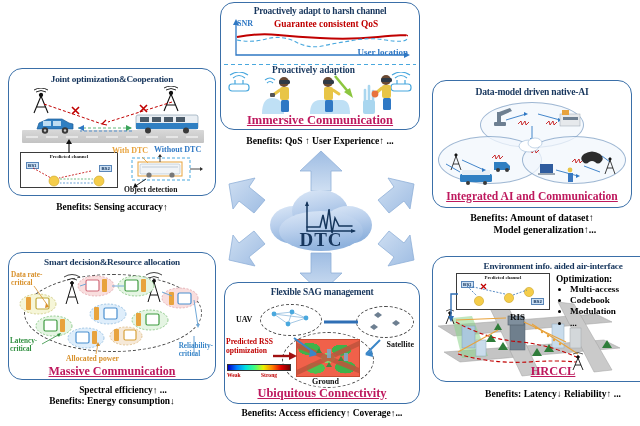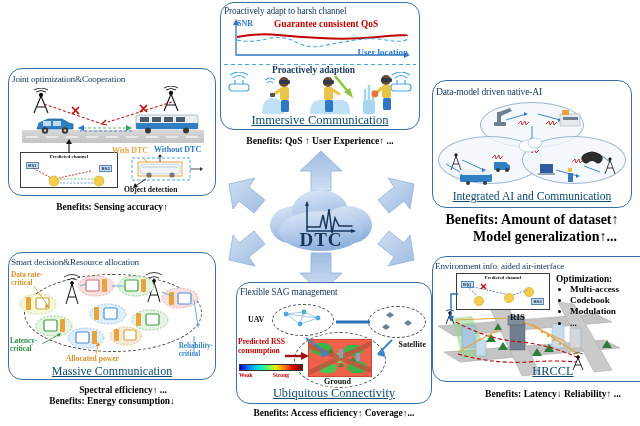--- a/index.html
+++ b/index.html
@@ -15,30 +15,31 @@
 
   
   .panel { position:absolute; }
   .card {
     position:absolute; left:0; top:0; right:0;
     border:1.4px solid #3a6fa8;
     border-radius:14px;
     background:#ffffff;
   }
   .card-title {
+    text-align:center;
     color:#17365d;
-    font-weight:normal;
+    font-weight:bold;
     font-family:"Liberation Serif", serif;
     letter-spacing:-0.2px;
   }
   .card-name {
     position:absolute; left:0; right:0;
     text-align:center;
-    color:#0c4a6e;
-    font-weight:normal;
+    color:#be185d;
+    font-weight:bold;
     text-decoration:underline;
     font-family:"Liberation Serif", serif;
   }
   .benefits {
     position:absolute; left:0; right:0;
     text-align:center;
     color:#000;
     font-weight:bold;
     font-family:"Liberation Serif", serif;
     line-height:1.18;
@@ -452,21 +453,21 @@
         <path d="M178 62 L173 76 M178 62 L183 76 M175 70 H181"></path>
           <circle cx="178" cy="61" r="1.2" fill="#111"></circle>
       </g>
       <g fill="#ffffff" stroke="#9bb8d6" stroke-width="0.6">
         <ellipse cx="97" cy="48" rx="10" ry="6"></ellipse>
           <ellipse cx="103" cy="45" rx="7" ry="5"></ellipse>
       </g>
     </svg>
 
     <div class="card-name" style="top:110px; font-size:11.6px;">Integrated AI and Communication</div>
-    <div class="benefits" style="top:132px; font-size:14px;">
+    <div class="benefits" style="top:132px; font-size:10px;">
       <div>Benefits:  Amount of dataset↑</div>
       <div style="padding-left:26px;">Model generalization↑...</div>
     </div>
   </div>
 
   <div class="panel" style="left:8px; top:252px; width:208px; height:170px;">
     <div class="card" style="height:128px;"></div>
     <div class="card-title" style="position:absolute; left:3px; right:3px; top:5px; font-size:9.2px;">Smart decision&amp;Resource allocation</div>
 
     <div class="dashed-ellipse" style="left:16px; top:22px; width:178px; height:78px;"></div>
@@ -558,21 +559,21 @@
       <path d="M88 74 l2 -4 l2 4" fill="#d8902a"></path>
     </svg>
 
     <div class="card-name" style="top:112px; font-size:12px;">Massive Communication</div>
     <div class="benefits" style="top:133px; font-size:9.4px;">
       <div style="padding-left:22px;">Spectral efficiency↑ ...</div>
       <div>Benefits:  Energy consumption↓</div>
     </div>
   </div>
 
-  <div class="panel" style="left:236px; top:282px; width:196px; height:142px;">
+  <div class="panel" style="left:224px; top:282px; width:196px; height:142px;">
     <div class="card" style="height:122px;"></div>
     <div class="card-title" style="position:absolute; left:4px; right:4px; top:5px; font-size:9.4px;">Flexible SAG management</div>
 
     <div class="dashed-ellipse" style="left:36px; top:22px; width:62px; height:32px;"></div>
     <div class="tiny-lbl" style="left:12px; top:33px; font-size:8px; color:#111;">UAV</div>
     <svg style="position:absolute;left:38px;top:24px;width:58px;height:28px;" viewBox="0 0 58 28">
       <g stroke="#7fb2da" stroke-width="0.7" fill="none">
         <path d="M12 8 L30 6 L44 12 L26 18 Z"></path>
           <path d="M12 8 L44 12"></path>
           <path d="M30 6 L26 18"></path>
@@ -617,21 +618,21 @@
     <svg style="position:absolute;left:0;top:18px;width:196px;height:90px;" viewBox="0 0 196 90">
       <path d="M100 22 H134" stroke="#2f6fb5" stroke-width="3"></path>
       <path d="M70 38 L92 54" stroke="#3a86c8" stroke-width="2"></path>
       <path d="M86 50 l7 5 l-8 2" fill="#3a86c8"></path>
       <path d="M156 40 L142 54" stroke="#3a86c8" stroke-width="2"></path>
       <path d="M148 50 l-7 5 l8 2" fill="#3a86c8"></path>
     </svg>
 
     <div class="tiny-lbl" style="left:2px; top:56px; font-size:7.6px; color:#c00000; line-height:1.15;">
       <div>Predicted RSS</div>
-      <div>consumption</div>
+      <div>optimization</div>
     </div>
     <svg style="position:absolute;left:48px;top:68px;width:26px;height:12px;" viewBox="0 0 26 12">
       <path d="M1 6 H18" stroke="#a01010" stroke-width="2.4"></path>
         <path d="M17 2 L25 6 L17 10 Z" fill="#a01010"></path>
     </svg>
     <div class="colorbar" style="left:3px; top:82px; width:64px;"></div>
     <div class="cb-lbl" style="left:3px; top:90px;">Weak</div>
     <div class="cb-lbl" style="left:37px; top:90px;">Strong</div>
 
     <div class="card-name" style="top:104px; font-size:12.4px;">Ubiquitous Connectivity</div>

